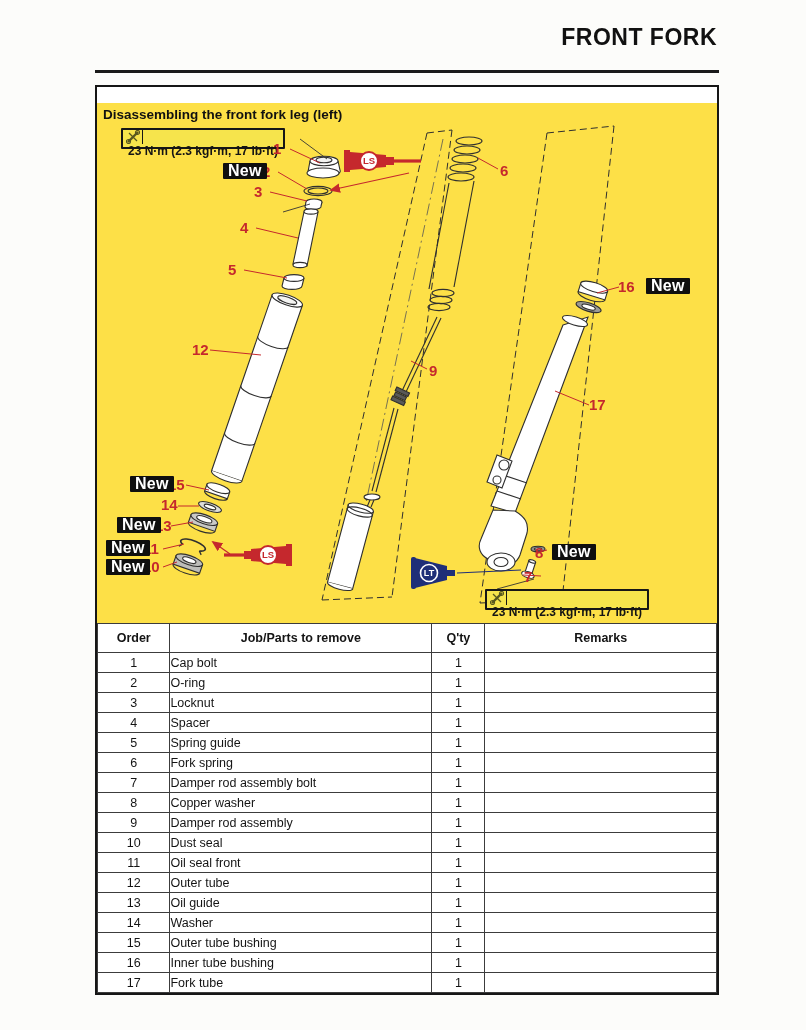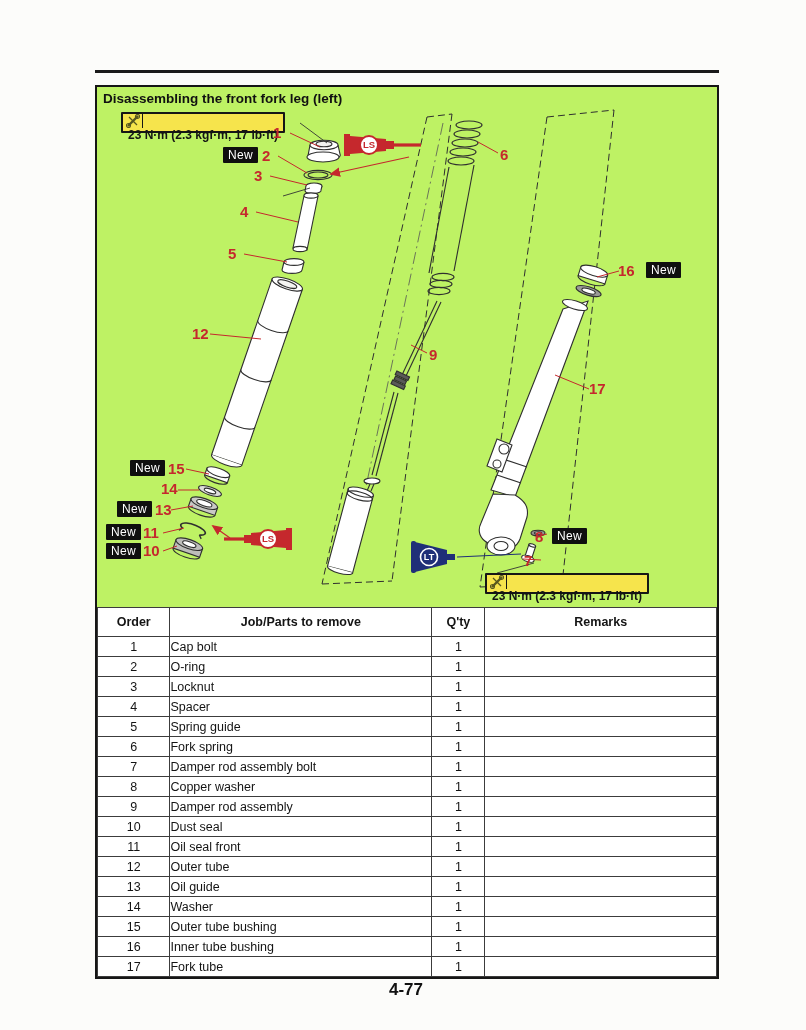--- a/index.html
+++ b/index.html
@@ -7,51 +7,52 @@
     position:relative;width:806px;height:1030px;background:#fcfcfa;
     font-family:"Liberation Sans","DejaVu Sans",sans-serif;color:#1a1a1a;overflow:hidden;
   }
   .hdr-title{
     position:absolute;top:24px;right:89px;font-size:23px;font-weight:bold;letter-spacing:0.5px;color:#111;
   }
   .hdr-rule{position:absolute;left:95px;top:70px;width:624px;height:3px;background:#1a1a1a;}
   .content-box{
     position:absolute;left:95px;top:85px;width:620px;border:2px solid #161616;background:#fff;
   }
-  .diagram{position:relative;width:620px;height:520px;background:#bef264;}
+  .diagram{position:relative;width:620px;height:520px;background:#fde047;margin-top:16px;}
   .diagram svg.lineart{position:absolute;left:0;top:0;}
   .diagram-title{position:absolute;left:6px;top:4px;font-size:13.5px;font-weight:bold;color:#111;z-index:5;}
   .callout{
     position:absolute;display:flex;align-items:stretch;background:#f6e44c;border:2px solid #161616;
     height:17px;z-index:6;border-radius:1px;flex-direction:column;
   }
   .callout .cicon{display:flex;align-items:center;justify-content:center;width:19px;border-right:1.6px solid #161616;}
   .callout .ctext{display:flex;align-items:center;padding:0 5px;font-size:12px;font-weight:bold;white-space:nowrap;color:#141414;}
   .pnum{position:absolute;color:#c5282d;font-weight:bold;font-size:15px;line-height:16px;z-index:6;}
   .new-badge{
-    position:absolute;background:#0f0f0f;color:#fff;font-weight:normal;font-size:12px;line-height:16px;
+    position:absolute;background:#0f0f0f;color:#fff;font-weight:bold;font-size:16px;line-height:16px;
     padding:0 5px;z-index:6;letter-spacing:0.3px;border-radius:1px;
   }
   .sym{position:absolute;z-index:5;}
   table.parts{
     width:100%;border-collapse:collapse;table-layout:fixed;font-size:12.5px;color:#141414;background:#fff;
     border-top:1.5px solid #161616;
   }
   table.parts th,table.parts td{border:1px solid #3c3c3c;overflow:hidden;white-space:nowrap;}
   table.parts th{height:26px;font-size:12.5px;font-weight:bold;text-align:center;margin-top:25px;}
   table.parts td{height:19px;padding:0;}
   td.c-order,td.c-qty{text-align:center;}
   td.c-part{text-align:left;padding-left:14px;}
   .footer{position:absolute;left:95px;top:980px;width:622px;text-align:center;font-weight:bold;font-size:17px;color:#111;}
 </style>
 </head>
 <body>
 
 <div class="page">
 
+  <div class="hdr-title">FRONT FORK</div>
   <div class="hdr-rule"></div>
 
   <div class="content-box">
 
     <div class="diagram">
       <div class="diagram-title">Disassembling the front fork leg (left)</div>
 
       <svg class="lineart" width="620" height="520" viewBox="0 0 620 520">
         <defs>
           <marker id="arrR" markerWidth="9" markerHeight="8" refX="7.5" refY="4" orient="auto">
@@ -442,17 +443,14 @@
         <tr>
             <td class="c-order">17</td>
             <td class="c-part">Fork tube</td>
             <td class="c-qty">1</td>
             <td class="c-remarks"></td>
           </tr>
       </tbody>
     </table>
   </div>
 
-  <div class="footer">
-    <span>4-77</span>
-  </div>
 
 </div>
 
 </body></html>

